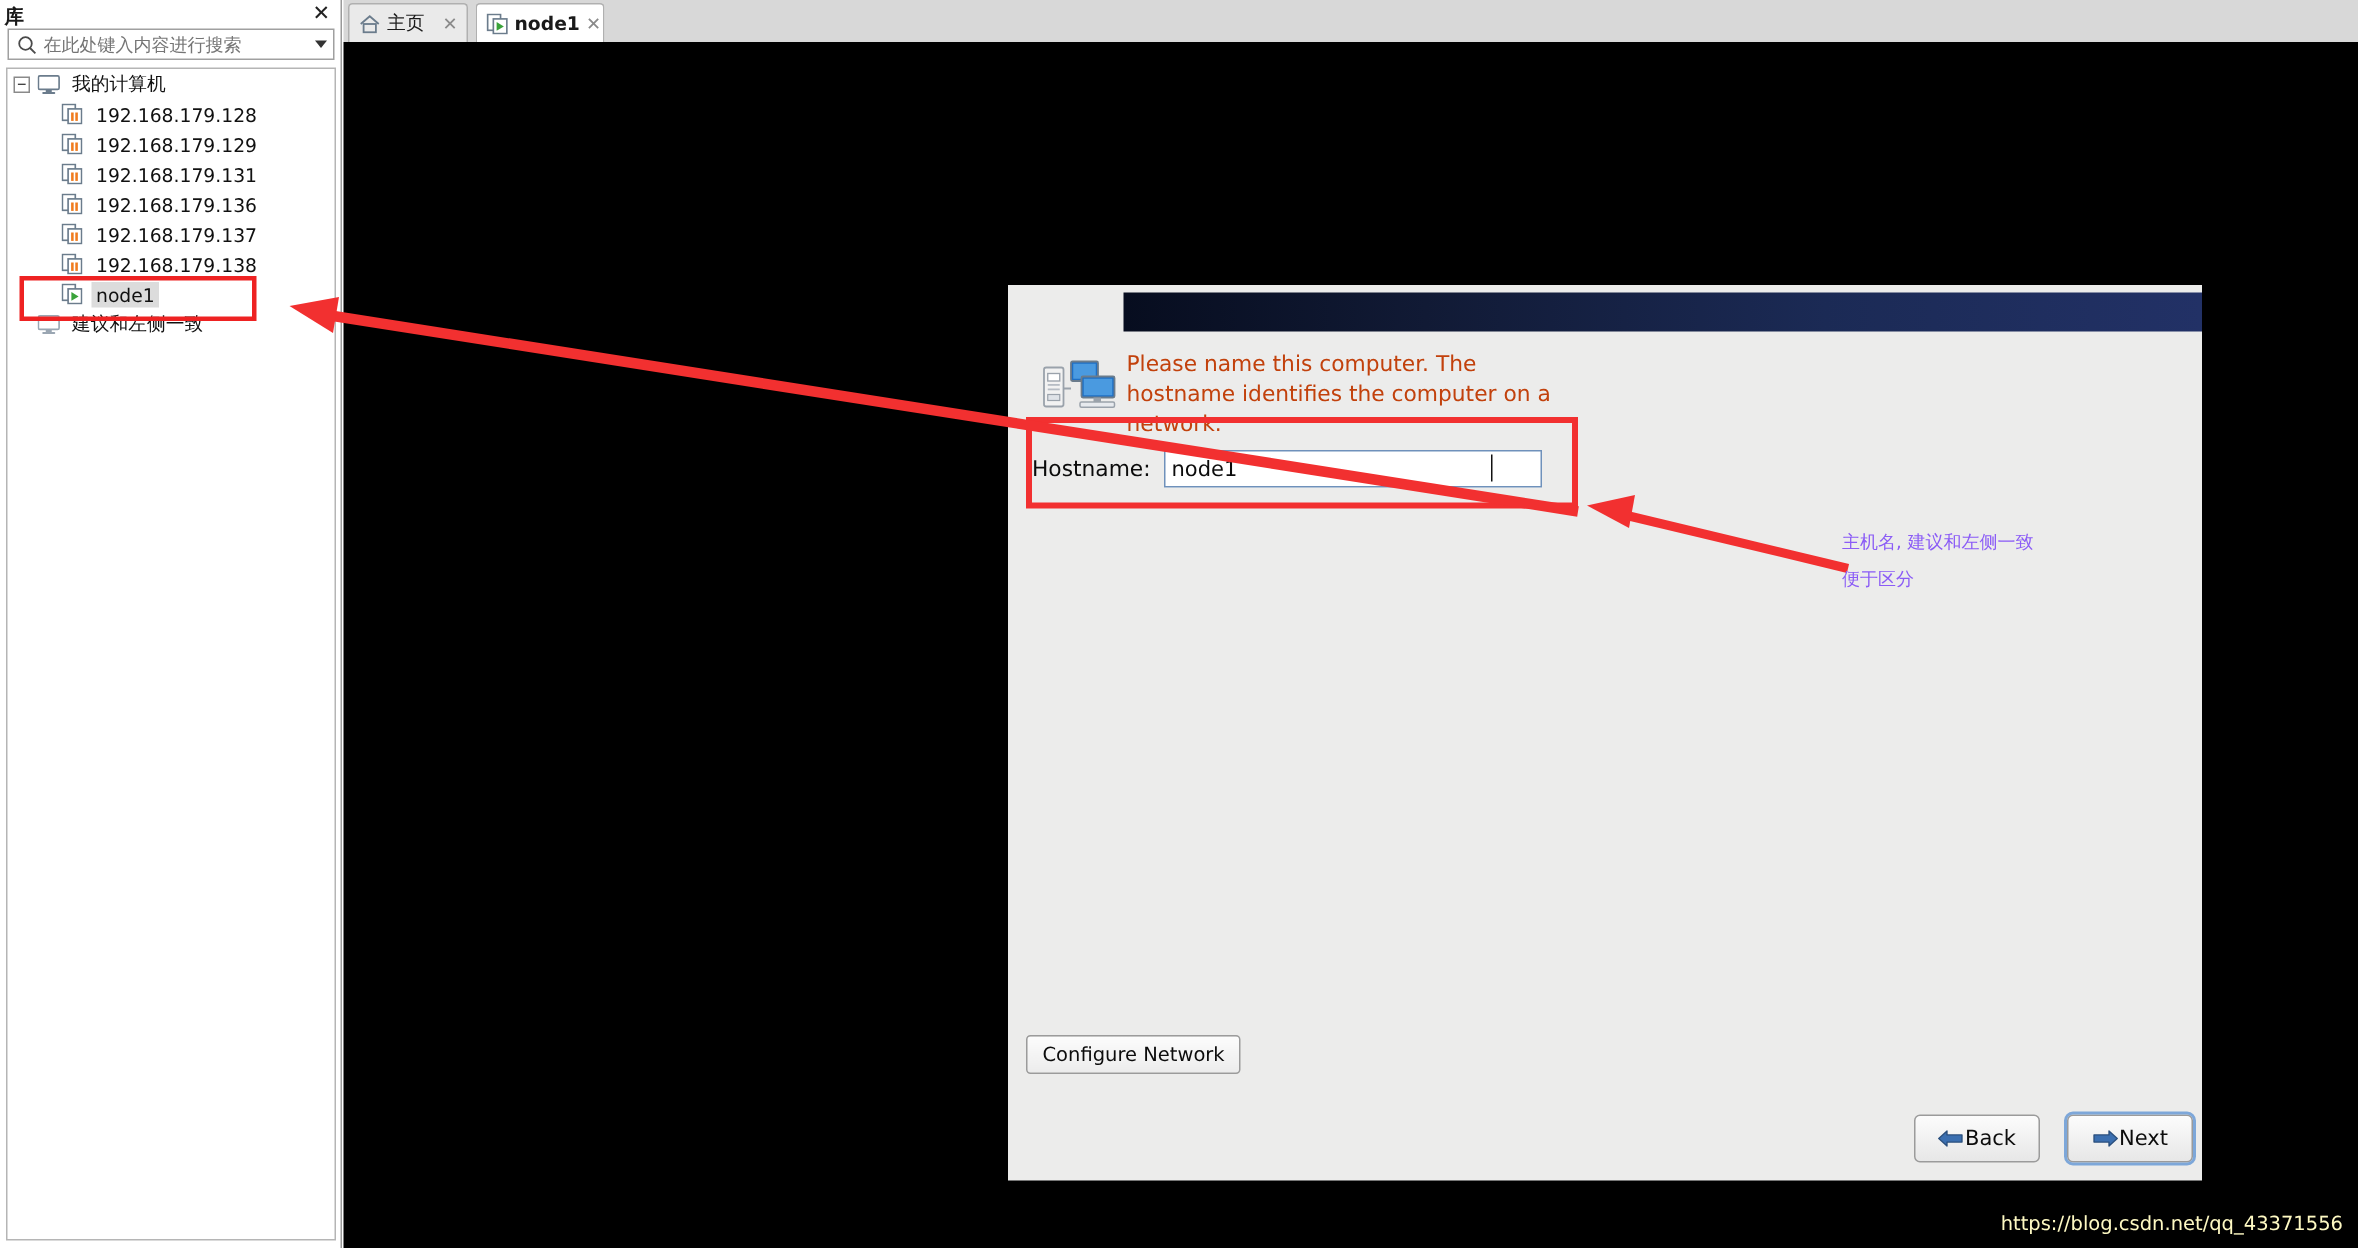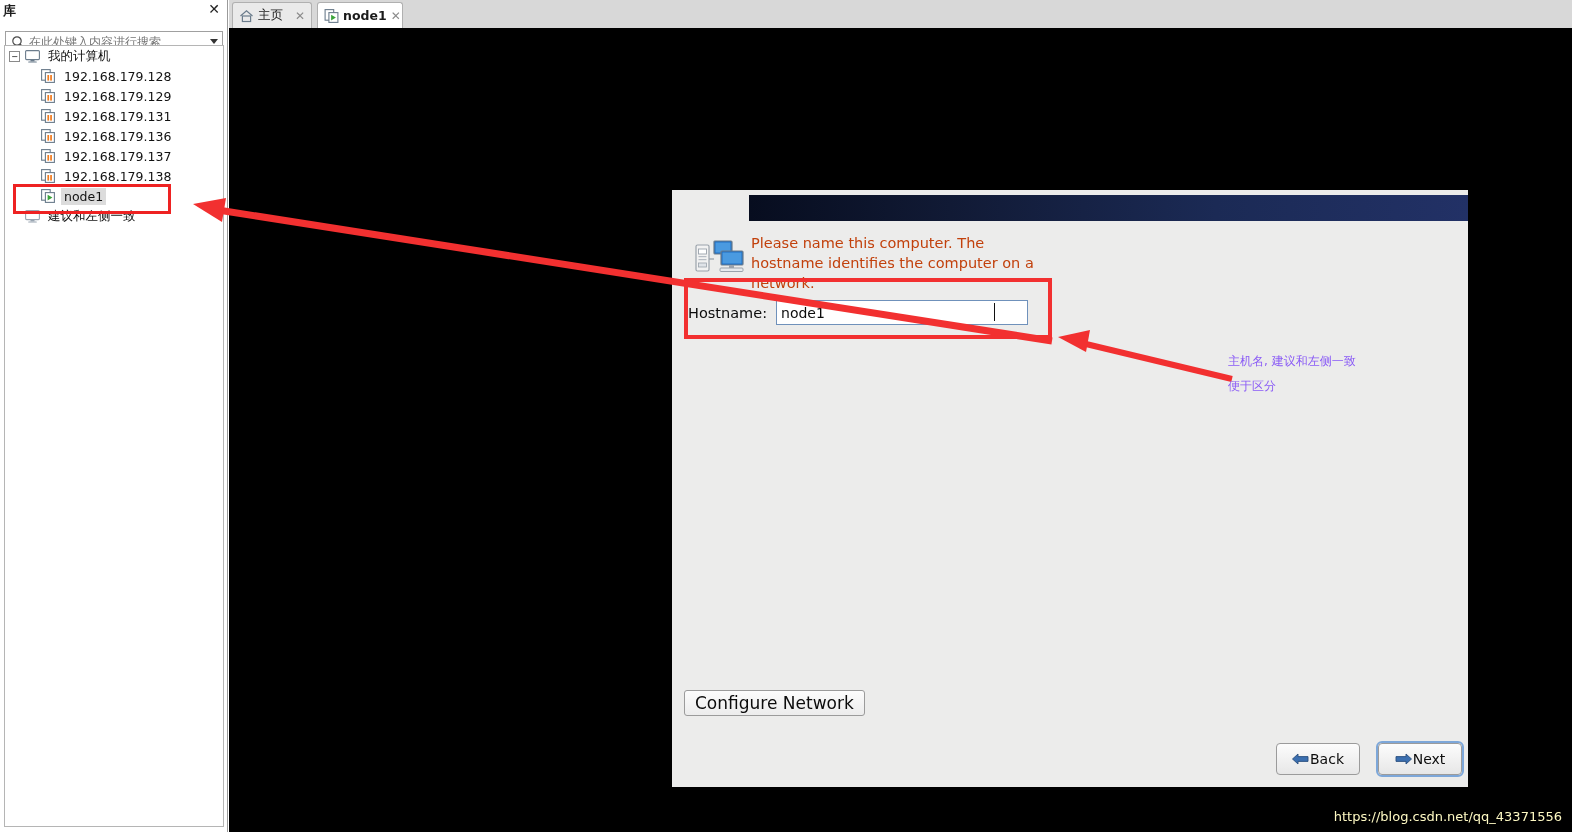--- a/index.html
+++ b/index.html
@@ -28,21 +28,21 @@
   }
   #library-close {
     position: absolute; right: 8px; top: 1px;
     font-size: 14px; color: #222; cursor: pointer;
     font-family: "DejaVu Sans", sans-serif; line-height: 16px;
   }
   #search-box {
     position: absolute; left: 5px; top: 19px;
     width: 218px; height: 21px;
     border: 1px solid #a0a0a0; background: #fff;
-    display: flex; align-items: center; margin-top: 12px;
+    display: flex; align-items: center;
   }
   #search-icon { margin-left: 5px; width: 14px; height: 14px; flex: 0 0 auto; }
   #search-input {
     flex: 1 1 auto; border: none; outline: none;
     font-size: 12px; color: #6e6e6e; margin-left: 4px;
     font-family: "DejaVu Sans", sans-serif; background: transparent;
   }
   #search-dropdown-icon {
     width: 16px; height: 19px; flex: 0 0 auto;
     display: flex; align-items: center; justify-content: center;
@@ -152,21 +152,21 @@
   }
   #hostname-caret {
     position: absolute; left: 322px; top: 113px;
     width: 1px; height: 18px; background: #111;
   }
   #configure-network-button {
     position: absolute; left: 12px; top: 500px;
     height: 26px; padding: 0 10px;
     background: linear-gradient(to bottom, #fcfcfc 0%, #ececec 100%);
     border: 1px solid #9b9b9b; border-radius: 3px;
-    font-size: 17px; color: #0c0c0c; cursor: pointer;
+    font-size: 13px; color: #0c0c0c; cursor: pointer;
     font-family: "DejaVu Sans", sans-serif;
   }
   .nav-button {
     position: absolute; top: 553px; height: 32px;
     display: flex; align-items: center; justify-content: center;
     background: linear-gradient(to bottom, #fcfcfc 0%, #e7e7e7 100%);
     border: 1px solid #9b9b9b; border-radius: 4px;
     font-size: 14px; color: #0c0c0c; cursor: pointer;
     font-family: "DejaVu Sans", sans-serif;
     gap: 1px; padding: 0 10px;

